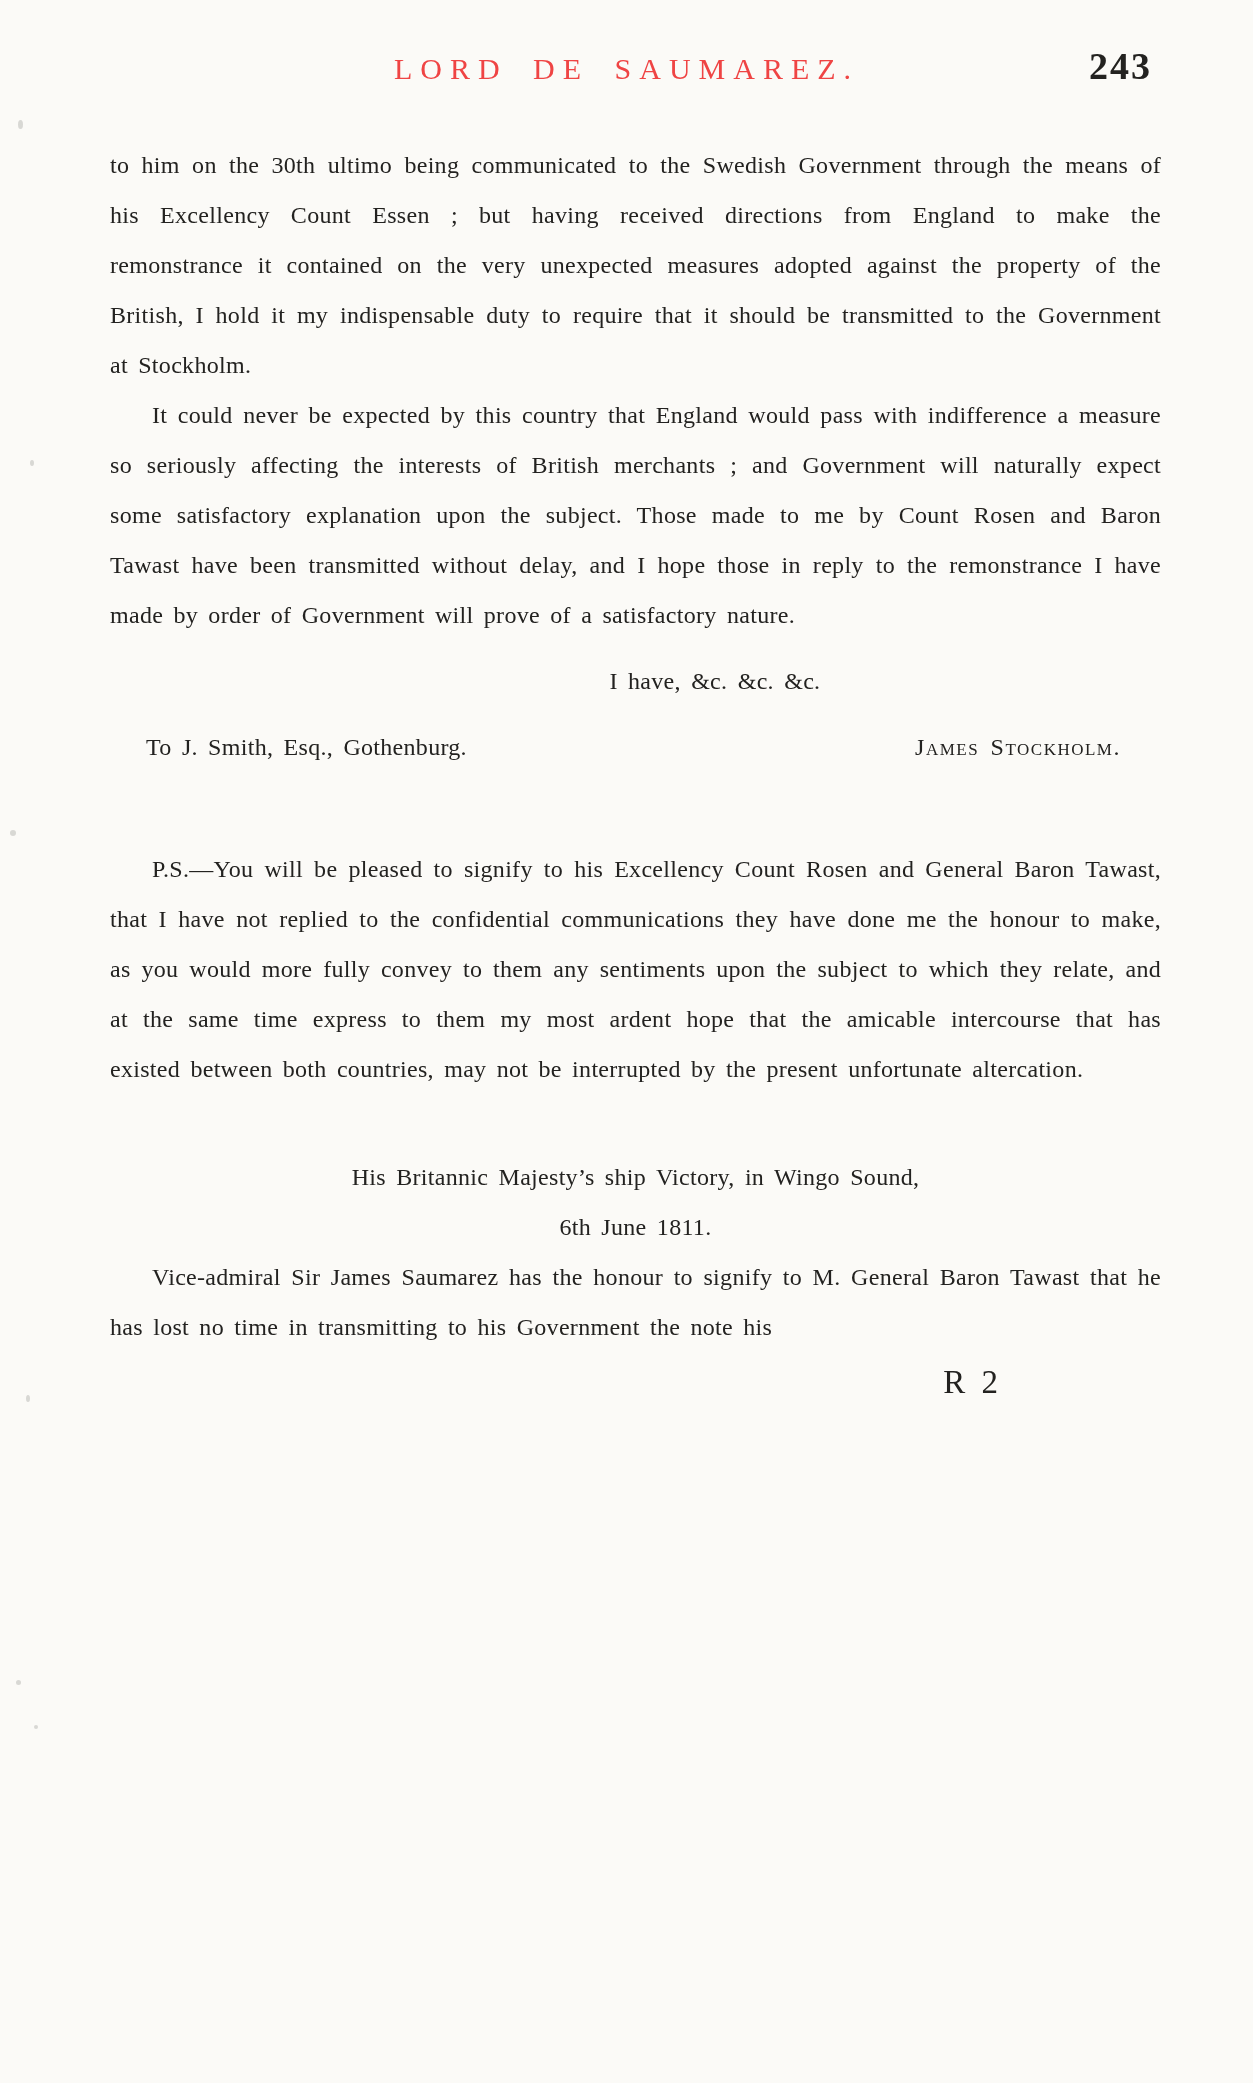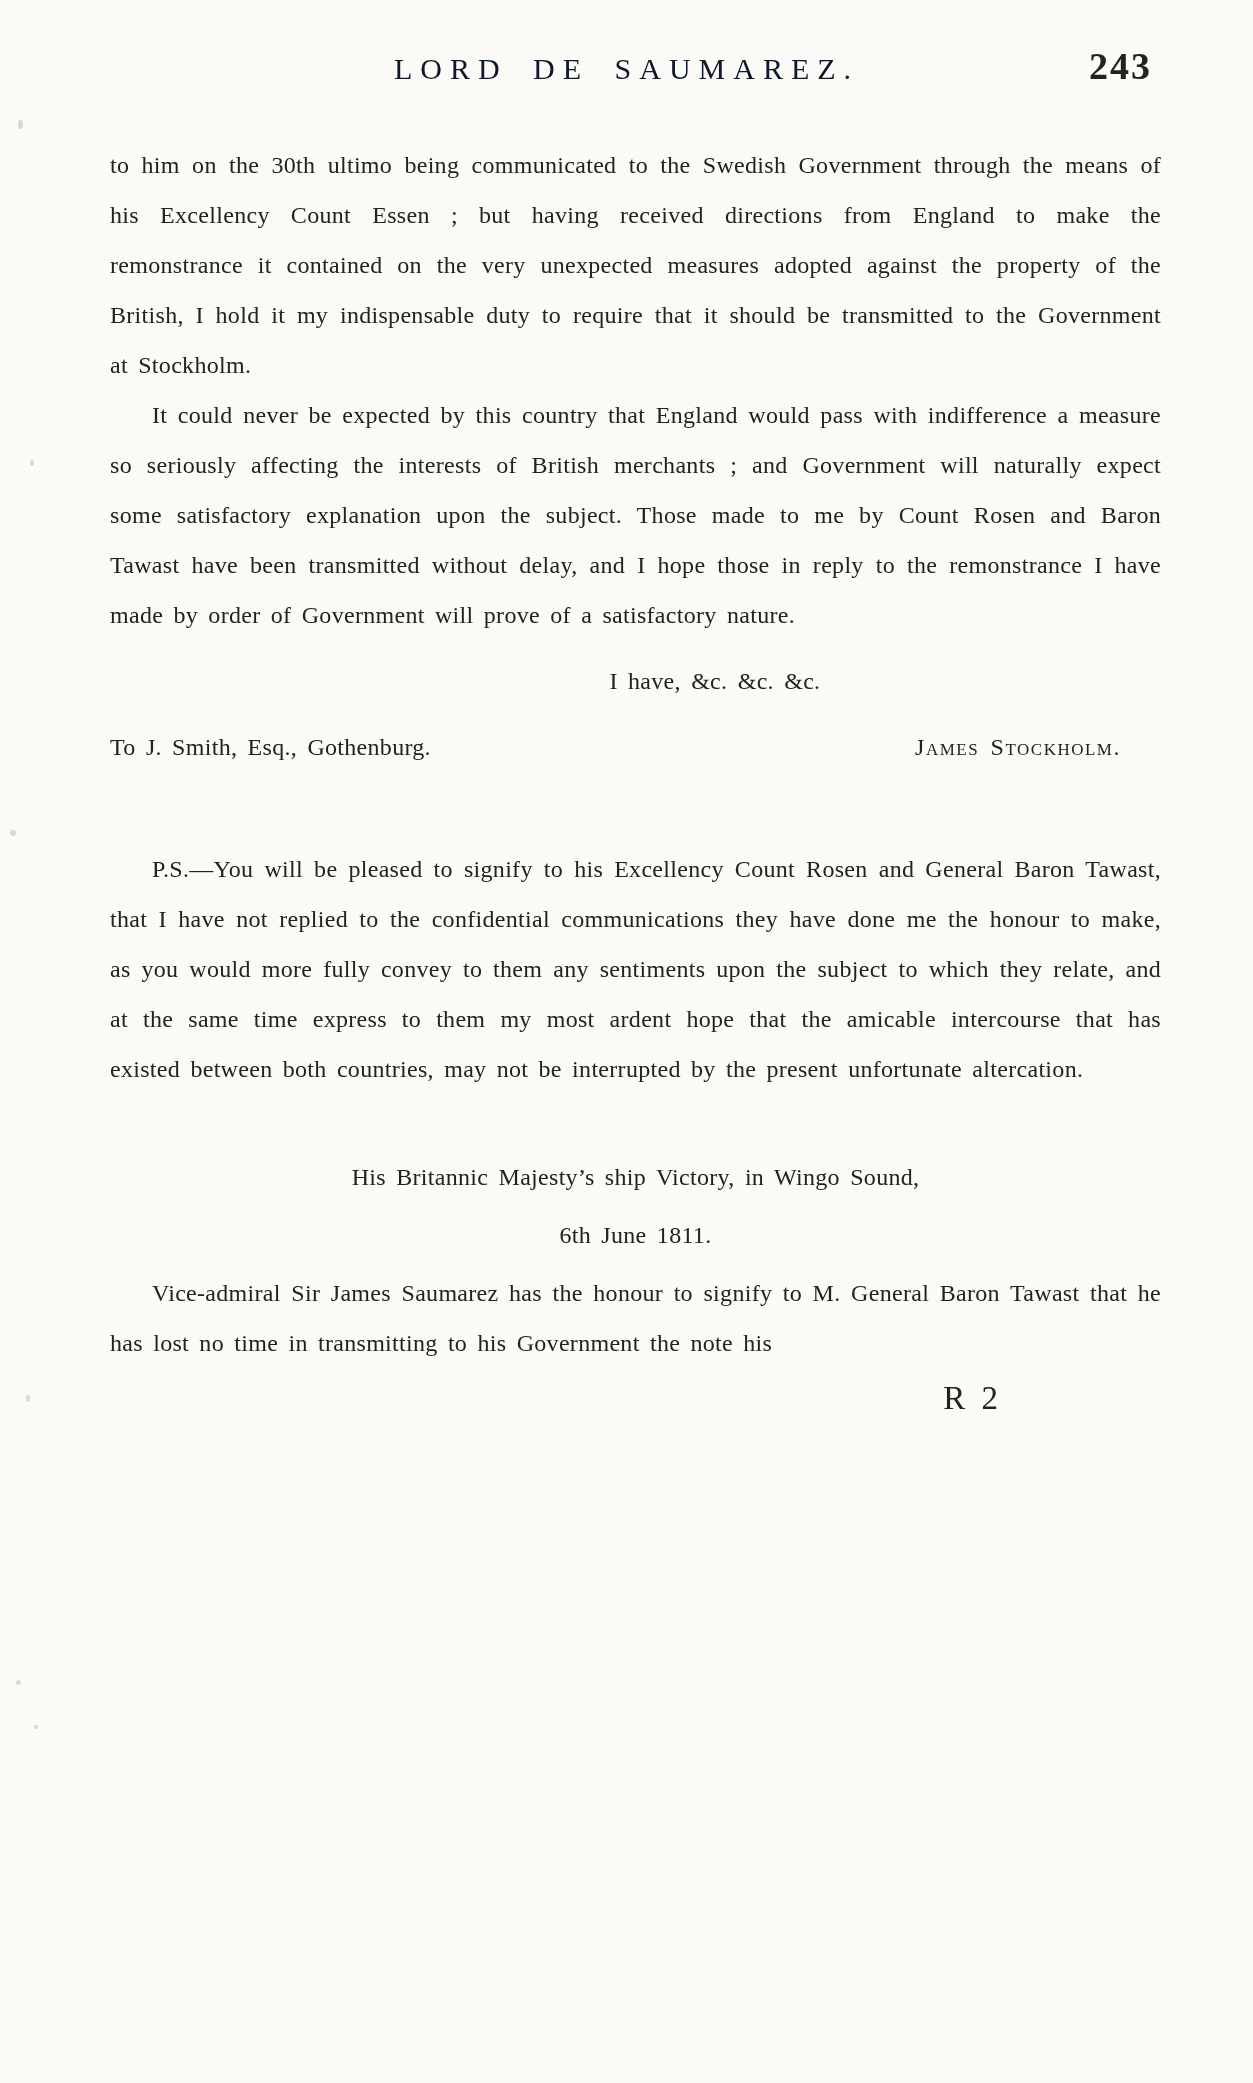--- a/index.html
+++ b/index.html
@@ -34,21 +34,21 @@
     position: relative;
     padding-top: 52px;
     height: 62px;
   }
   .head-title {
     display: block;
     text-align: center;
     font-size: 30px;
     letter-spacing: 8px;
     word-spacing: 10px;
-    color: #0f172a;
+    color: #ef4444;
   }
   .page-number {
     position: absolute;
     top: 44px;
     right: 101px;
     font-size: 38px;
     font-weight: bold;
     letter-spacing: 2px;
   }
 
@@ -69,32 +69,33 @@
   .valediction {
     margin: 16px;
     padding-left: 46%;
     text-align: left;
   }
   .sig-row {
     display: flex;
     justify-content: space-between;
     align-items: center;
     padding-right: 40px;
+    margin-left: 36px;
   }
   .signature {
     font-variant: small-caps;
     letter-spacing: 1.5px;
   }
   .para.ps { margin-top: 72px; }
 
   .dateline {
     margin-top: 58px;
     text-align: center;
   }
-  .dateline p { margin: 8px; }
+  .dateline p { margin: 0; }
 
   .page-foot {
     padding: 12px 12px 0 0;
   }
   .sig-mark {
     display: inline-block;
     margin-left: 76%;
     font-size: 33px;
     letter-spacing: 4px;
   }

